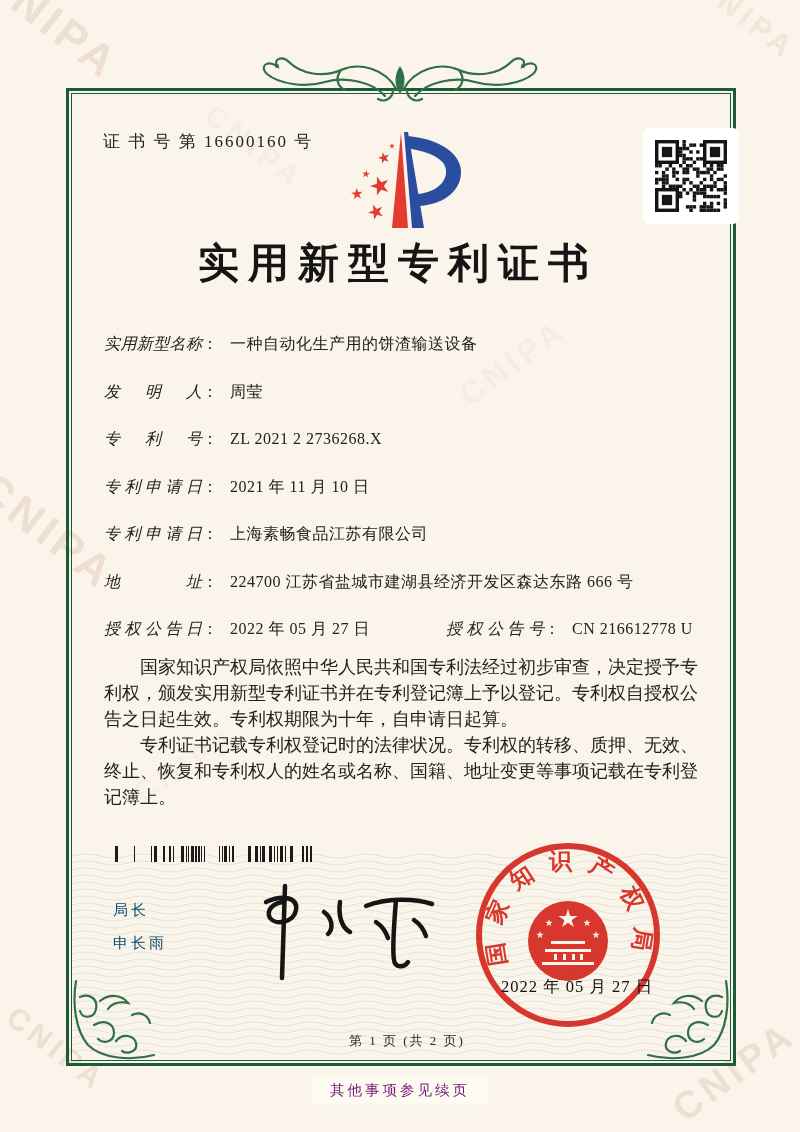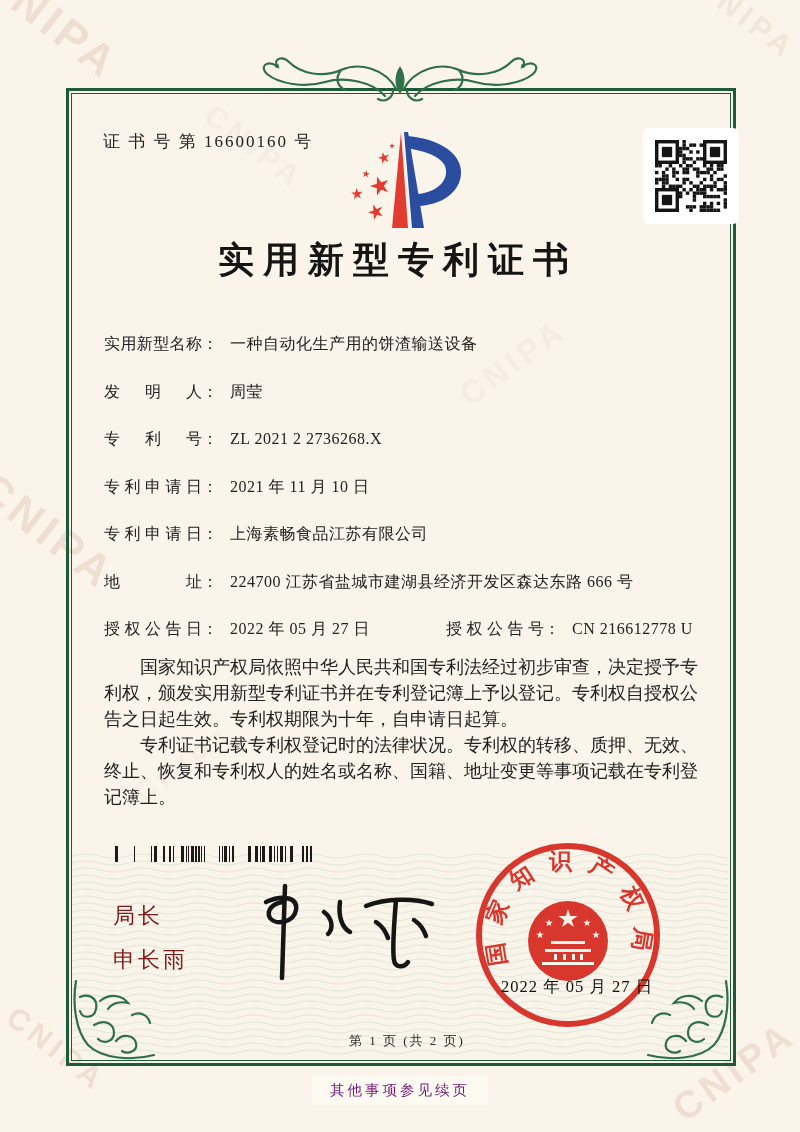--- a/index.html
+++ b/index.html
@@ -9,34 +9,34 @@
       font-weight:bold;color:#efdfd2;letter-spacing:5px;user-select:none;}
   .frame{position:absolute;left:66px;top:88px;width:664px;height:972px;
          border:3px solid #1d5a38;z-index:1;}
   .frame-inner{position:absolute;inset:2px;border:1px solid #1d5a38;}
   .waves{position:absolute;left:72px;top:850px;z-index:1;}
   .cert-no{position:absolute;left:103px;top:130px;font-size:17px;letter-spacing:2px;z-index:2;}
   .qr-card{position:absolute;left:643px;top:128px;width:96px;height:96px;background:#ffffff;
            border-radius:6px;z-index:2;}
   .qr-card svg{position:absolute;left:12px;top:12px;}
   .logo{position:absolute;left:336px;top:124px;z-index:2;}
-  .title{position:absolute;left:66px;top:236px;width:664px;text-align:center;font-size:36px;
+  .title{position:absolute;left:66px;top:236px;width:664px;text-align:center;font-size:41px;
          font-weight:bold;letter-spacing:9px;color:#151515;z-index:2;}
   .fields{position:absolute;left:104px;top:331px;font-size:16px;z-index:2;}
   .field-row{height:26px;margin-bottom:21.5px;white-space:nowrap;line-height:26px;}
-  .flabel{display:inline-block;width:98px;text-align:justify;text-align-last:justify;}
+  .flabel{display:inline-block;width:98px;text-align:justify;text-align-last:justify;font-style:italic;}
   .fcolon{display:inline-block;margin-right:12px;}
   .fvalue{letter-spacing:0.5px;}
   .grant-date{display:inline-block;width:196px;}
   .flabel.second{margin-left:20px;}
   .body-text{position:absolute;left:104px;top:654px;width:594px;z-index:2;}
   .body-text p{margin:0;text-indent:2em;text-align:justify;font-size:18px;line-height:26px;}
   .barcode{position:absolute;left:113px;top:846px;z-index:2;}
   .signer{position:absolute;left:113px;top:901px;z-index:2;
-          font-family:"Liberation Sans","DejaVu Sans",sans-serif;font-size:22px;letter-spacing:3px;color:#7f1d1d;}
+          font-family:"Liberation Sans","DejaVu Sans",sans-serif;font-size:15px;letter-spacing:3px;color:#0c4a6e;}
   .signer-name{margin-top:14px;}
   .signature{position:absolute;left:228px;top:876px;z-index:3;}
   .seal{position:absolute;left:468px;top:835px;z-index:3;opacity:.92;}
   .seal-date{position:absolute;left:501px;top:976px;z-index:4;font-size:16.5px;letter-spacing:1px;color:#101010;}
   .page-no{position:absolute;left:75px;top:1032px;width:664px;text-align:center;font-size:13px;
            letter-spacing:2px;color:#2c2c2c;z-index:2;}
   .cont-note{position:absolute;left:400px;top:1076px;transform:translateX(-50%);background:#fdfaf2;
              padding:5px 18px;font-size:14.5px;letter-spacing:3px;color:#701a75;z-index:2;}
   .top-ornament{position:absolute;left:255px;top:50px;z-index:2;}
   .corner-orn{position:absolute;z-index:2;}

